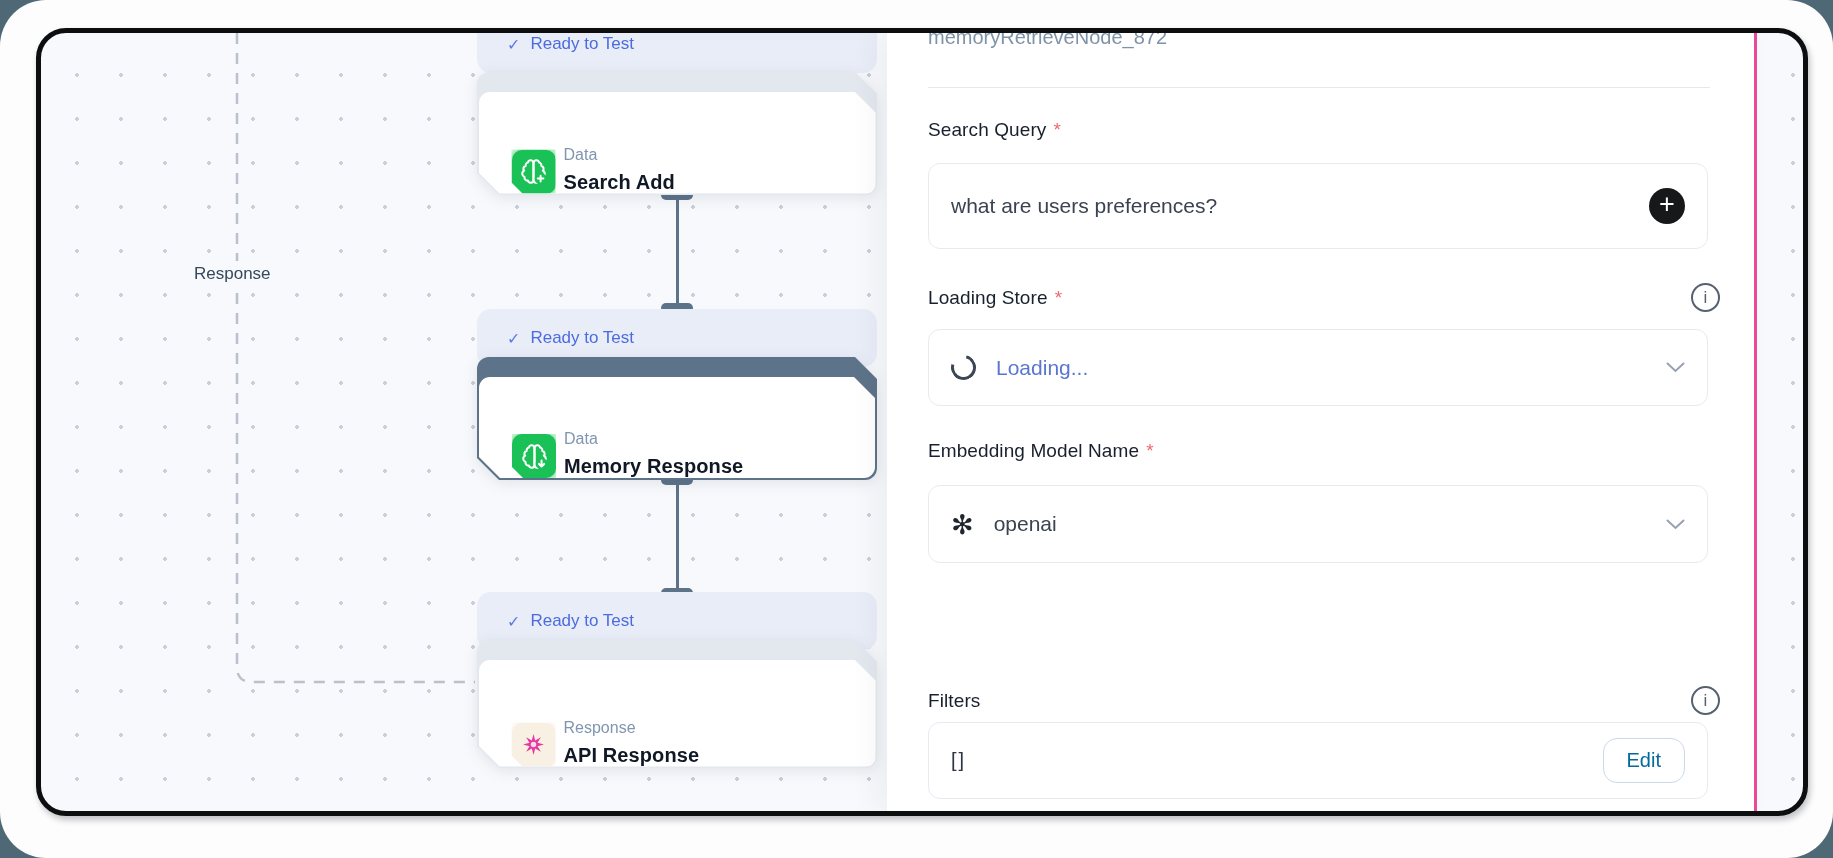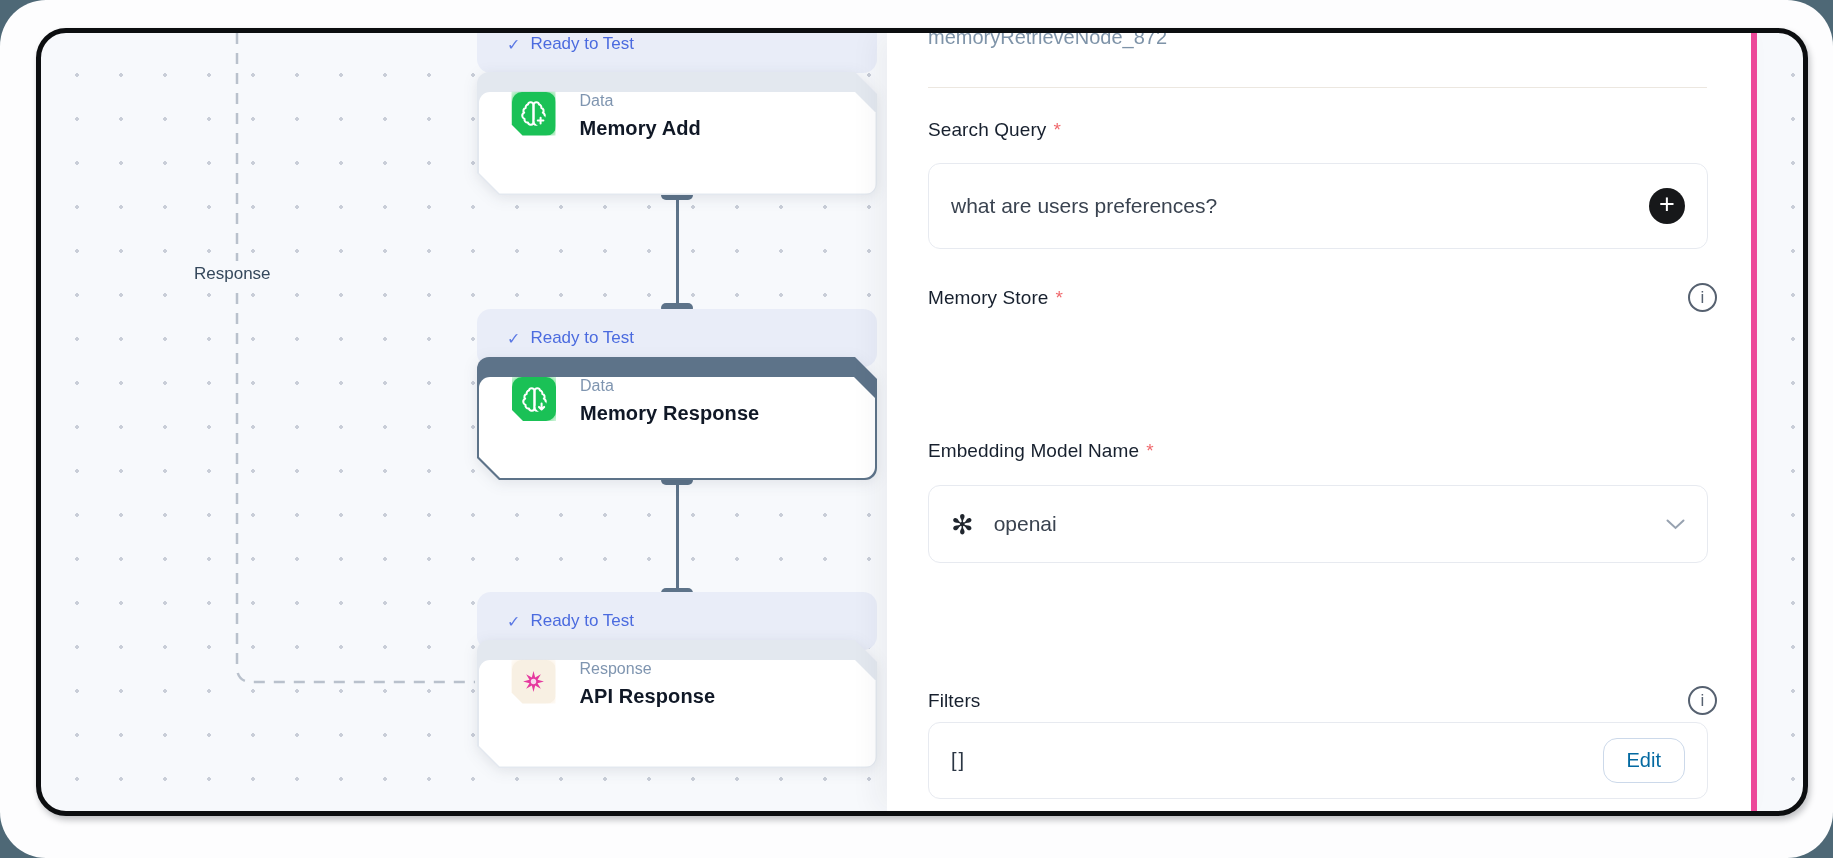--- a/index.html
+++ b/index.html
@@ -24,37 +24,37 @@
   .badge { position:absolute; left:0; width:400px; height:58px; background:#e9edf8;
            border-radius:14px; display:flex; align-items:center; padding-left:30px;
            gap:10px; color:#4b6bdf; font-size:17px; font-weight:500; }
   .badge .chk { font-size:16px; color:#5c79e4; }
   .card-w { position:absolute; left:0; width:400px;
             filter:drop-shadow(0 3px 7px rgba(30,41,59,.10)); }
   .card { position:relative; width:400px; border-radius:12px;
           clip-path:polygon(0 0, calc(100% - 22px) 0, 100% 22px, 100% 100%, 22px 100%, 0 calc(100% - 22px)); }
   .card-inner { position:absolute; inset:1.5px; background:#fff; border-radius:11px;
           clip-path:polygon(0 0, calc(100% - 21px) 0, 100% 21px, 100% 100%, 21px 100%, 0 calc(100% - 21px));
-          display:flex; align-items:flex-start; padding-left:33px; gap:24px;margin-top:18px; }
+          display:flex; align-items:flex-end; padding-left:33px; gap:8px;margin-top:18px; }
   .card.sel .card-inner { inset:2px; }
   .tile { width:44px; height:44px; border-radius:10px; display:flex; align-items:center;
           justify-content:center; flex:0 0 auto;
           clip-path:polygon(0 0,100% 0,100% 100%,11px 100%,0 calc(100% - 11px)); }
   .tile.green { background:#1ac156;
           filter:drop-shadow(0 0 5px rgba(46,204,94,.85)) drop-shadow(0 0 11px rgba(46,204,94,.45)); }
   .tile.cream { background:#f8f0e3; filter:drop-shadow(0 0 6px rgba(240,190,120,.35)); }
   .n-cat { color:#7f95b0; font-size:16px; margin-bottom:7px; }
   .n-title { color:#101826; font-size:20px; font-weight:700; letter-spacing:.1px; }
   .handle { position:absolute; left:184px; width:32px; height:10px; background:#5d7389;
             border-radius:5px; }
   .vline { position:absolute; left:199px; width:3px; background:#5d7389; }
 
   
   .panel { position:absolute; left:846px; top:0; width:870px; height:100%;
-           background:#fff; border-right:6px solid #ec4899;
+           background:#fff; border-right:3px solid #ec4899;
            box-shadow:-12px 0 26px rgba(30,41,59,.05); }
   .p-header { position:absolute; left:41px; top:-7px; font-size:20px; color:#7e93a8; }
   .p-divider { position:absolute; left:41px; right:44px; top:54px; height:1px;
                background:#ece7e0; }
   .f-label { position:absolute; left:41px; font-size:19px; font-weight:400;
              color:#17202e; letter-spacing:.1px; }
   .req { color:#f0696d; margin-left:7px; }
   .box { position:absolute; left:41px; width:780px; background:#fff;
          border:1.5px solid #e7eaf0; border-radius:12px; display:flex;
          align-items:center; padding:0 22px; }
@@ -111,21 +111,21 @@
             <div class="tile green">
               <svg width="27" height="27" viewBox="0 0 24 24" fill="none" stroke="#fff" stroke-width="1.8" stroke-linecap="round" stroke-linejoin="round">
                 <path d="M9.5 2A2.5 2.5 0 0 1 12 4.5v15a2.5 2.5 0 0 1-4.96.44 2.5 2.5 0 0 1-2.96-3.08 3 3 0 0 1-.34-5.58 2.5 2.5 0 0 1 1.32-4.24 2.5 2.5 0 0 1 1.98-3A2.5 2.5 0 0 1 9.5 2Z"></path>
                 <path d="M14.5 2A2.5 2.5 0 0 0 12 4.5v15a2.5 2.5 0 0 0 4.96.44 2.5 2.5 0 0 0 2.96-3.08 3 3 0 0 0 .34-5.58 2.5 2.5 0 0 0-1.32-4.24 2.5 2.5 0 0 0-1.98-3A2.5 2.5 0 0 0 14.5 2Z"></path>
                 <circle cx="18.3" cy="18.3" r="5.2" fill="#1ac156" stroke="none"></circle>
                 <path d="M18.3 15.8v5 M15.8 18.3h5"></path>
               </svg>
             </div>
             <div>
               <div class="n-cat">Data</div>
-              <div class="n-title">Memory Add</div>
+              <div class="n-title">Search Add</div>
             </div>
           </div>
         </div>
       </div>
 
       <div class="badge" style="top:276px">
         <span class="chk">✓</span>
         <span>Ready to Test</span>
       </div>
       <div class="card-w" style="top:324px">
@@ -179,24 +179,31 @@
       <span>Search Query</span><span class="req">*</span>
     </div>
     <div class="box" style="top:130px; height:86px">
       <input type="text" readonly="" value="what are users preferences?" style="">
       <button class="plus-btn">
         <span>+</span>
       </button>
     </div>
 
     <div class="f-label" style="top:254px">
-      <span>Memory Store</span><span class="req">*</span>
+      <span>Loading Store</span><span class="req">*</span>
     </div>
     <div class="info" style="top:250px">
       <span>i</span>
+    </div>
+    <div class="box" style="top:296px; height:77px">
+      <div class="spinner"></div>
+      <span class="sel-text loading">Loading...</span>
+      <svg class="chev" width="19" height="11" viewBox="0 0 19 11">
+        <path d="M1.5 1.5 L9.5 9 L17.5 1.5" fill="none" stroke="#97a2b0" stroke-width="2" stroke-linecap="round"></path>
+      </svg>
     </div>
 
     <div class="f-label" style="top:407px">
       <span>Embedding Model Name</span><span class="req">*</span>
     </div>
     <div class="box" style="top:452px; height:78px">
       <span class="ai-logo">✻</span>
       <span class="sel-text">openai</span>
       <svg class="chev" width="19" height="11" viewBox="0 0 19 11">
         <path d="M1.5 1.5 L9.5 9 L17.5 1.5" fill="none" stroke="#97a2b0" stroke-width="2" stroke-linecap="round"></path>

